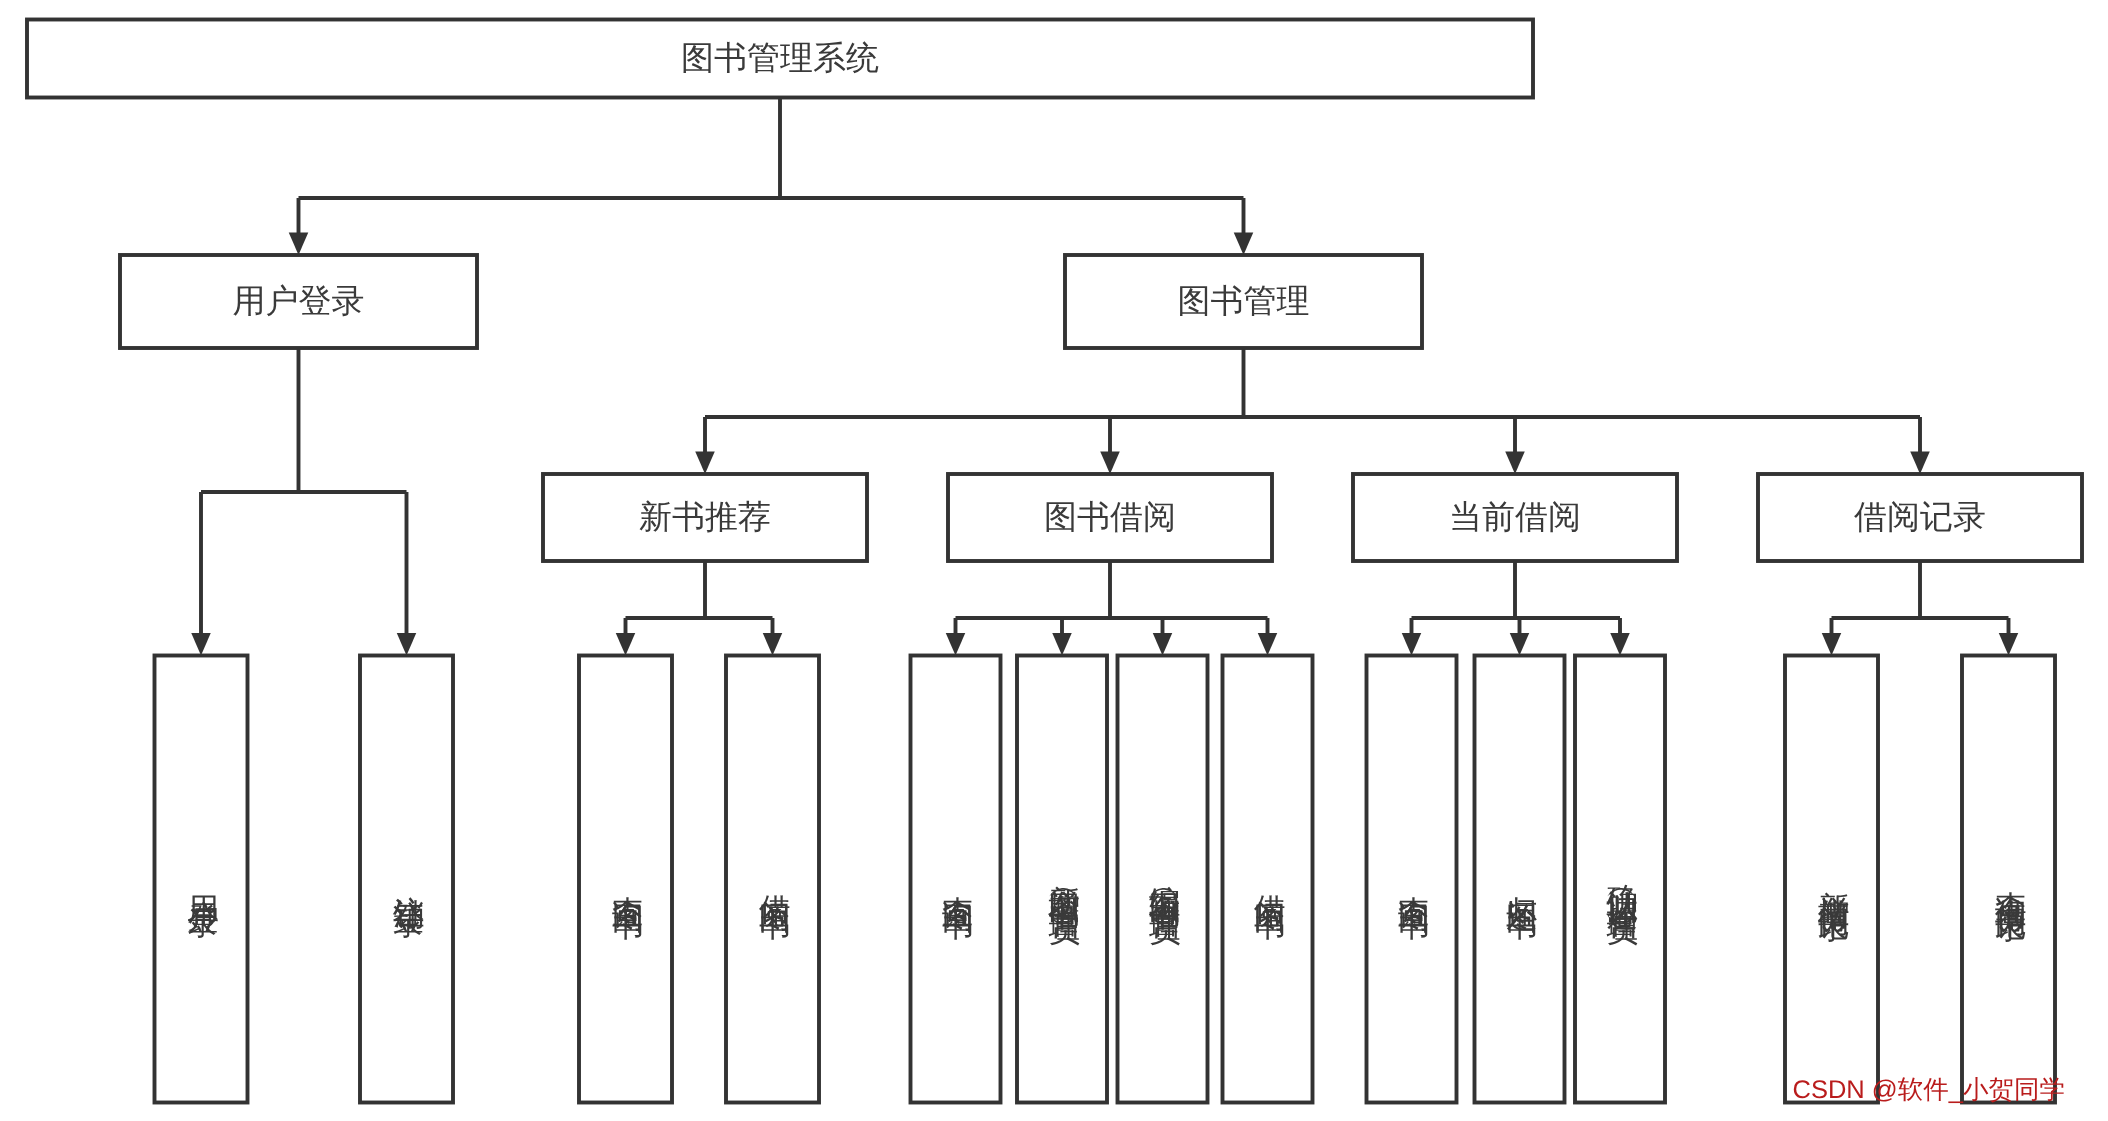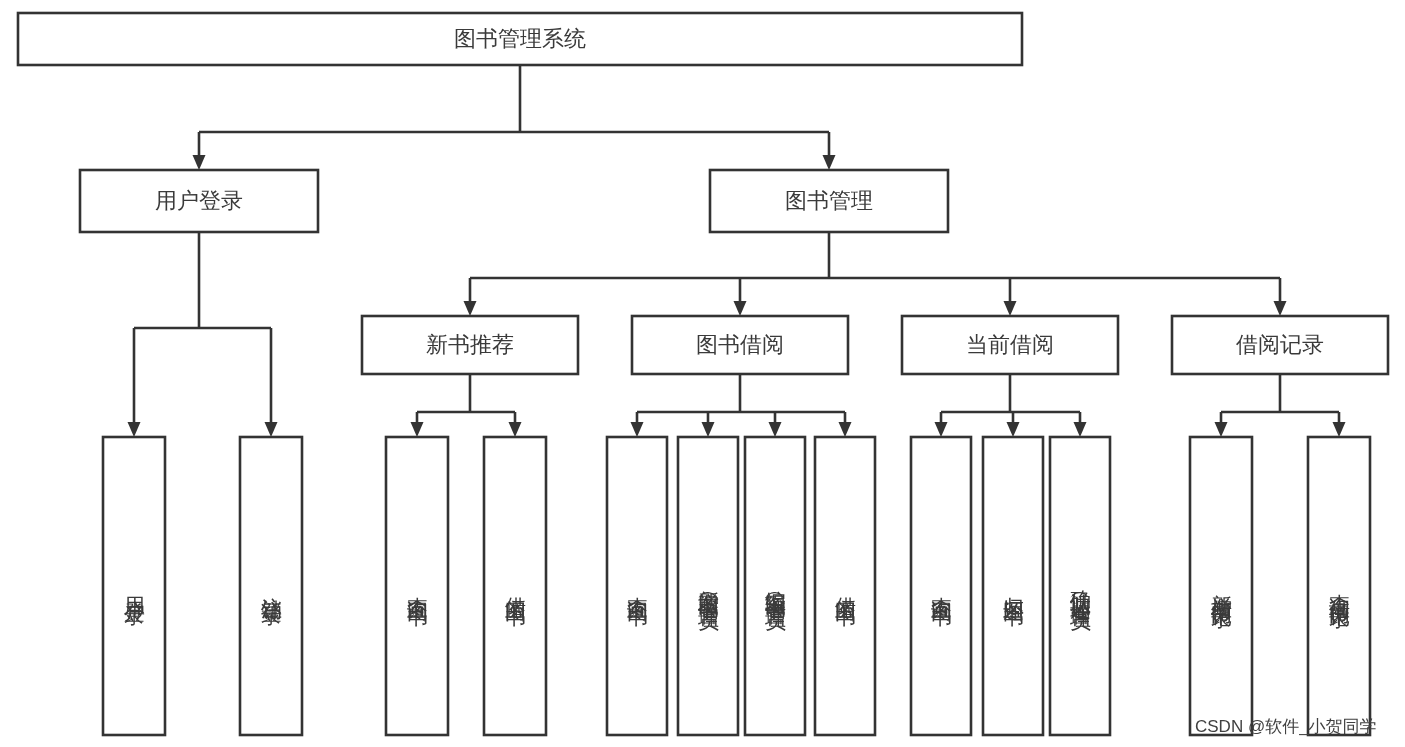--- a/index.html
+++ b/index.html
@@ -60,21 +60,21 @@
     letter-spacing: 3px;
     white-space: nowrap;
     text-align: center;
     pointer-events: none;
     user-select: none;
   }
   .watermark {
     position: absolute;
     font-family: "Liberation Sans", "DejaVu Sans", sans-serif;
     font-size: 17px;
-    color: #404040;
+    color: #b91c1c;
     white-space: nowrap;
     user-select: none;
   }
 </style>
 </head>
 <body>
 
 <div id="diagram-root">
 
   <svg class="diagram-canvas" viewBox="0 0 1405 747" xmlns="http://www.w3.org/2000/svg">

